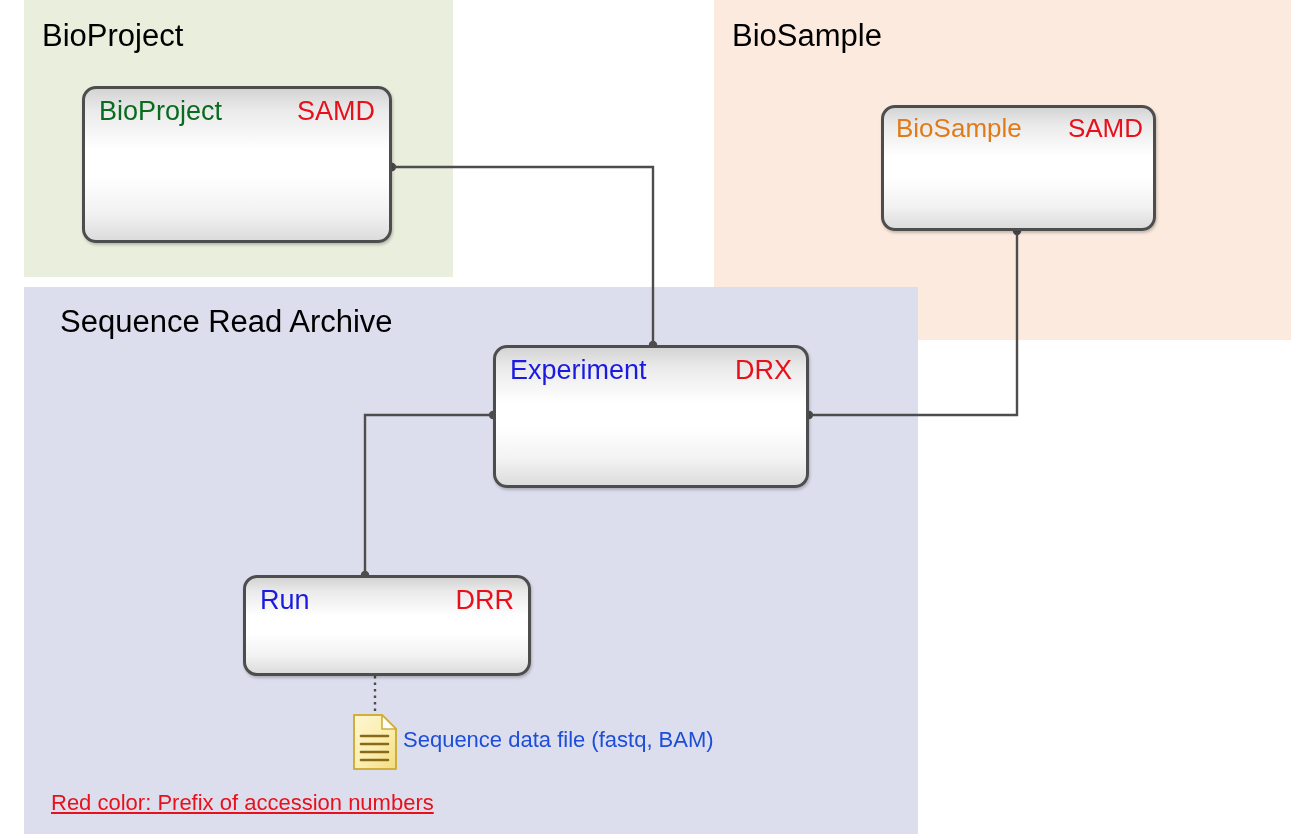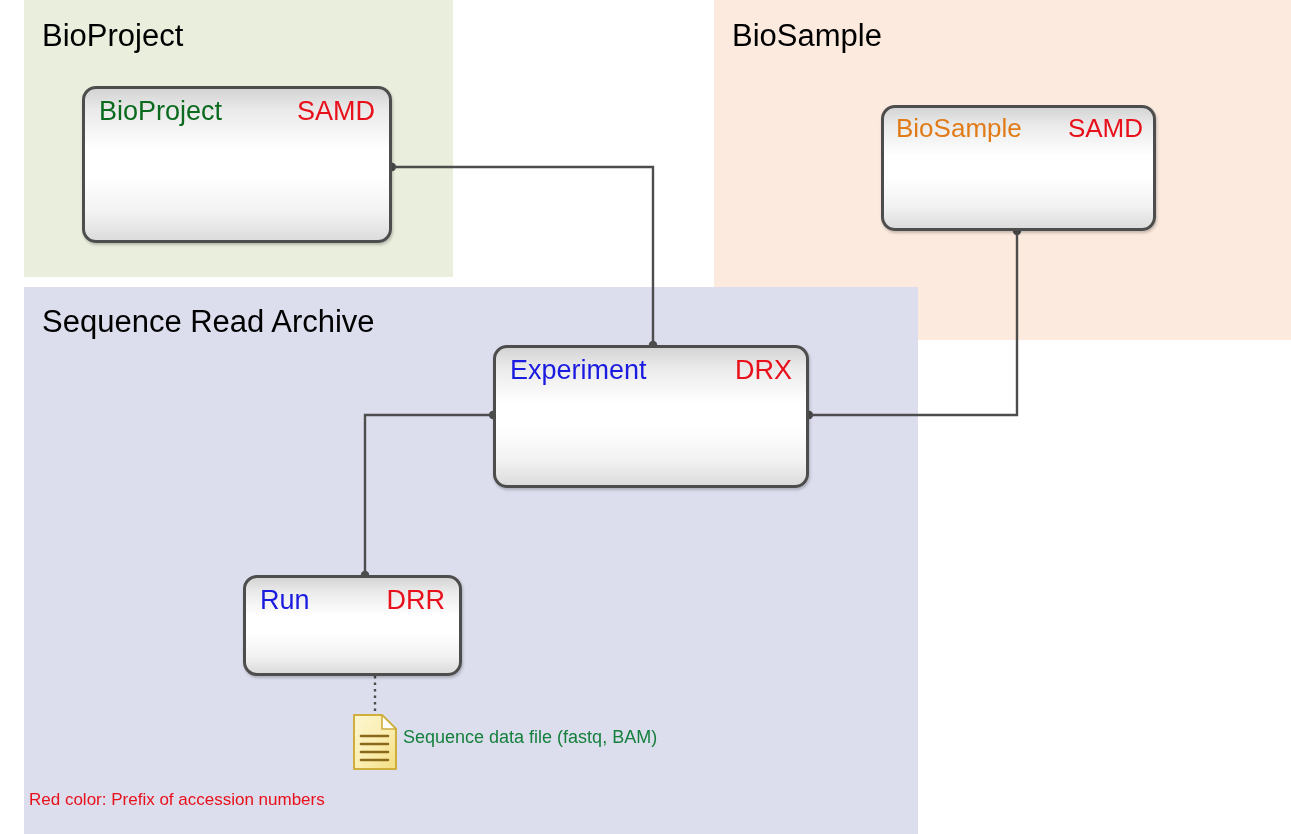--- a/index.html
+++ b/index.html
@@ -77,21 +77,21 @@
   }
   .node-prefix {
     font-size: 27px;
     line-height: 1.25;
     color: #e8101a;
   }
 
   #node-bioproject { left: 63px;  top: 86px;  width: 310px; height: 157px; }
   #node-biosample  { left: 862px; top: 105px; width: 275px; height: 126px; }
   #node-experiment { left: 474px; top: 345px; width: 316px; height: 143px; padding-left: 15px; }
-  #node-run        { left: 224px; top: 575px; width: 219px; height: 101px; }
+  #node-run        { left: 224px; top: 575px; width: 288px; height: 101px; }
 
   #node-biosample .node-label-row { left: 12px; right: 10px; top: 4px; }
   #node-biosample .node-name { font-size: 26px; }
   #node-biosample .node-prefix { font-size: 26px; text-align: center; }
 
   
   #connectors {
     position: absolute;
     left: 0; top: 0;
     width: 1291px;
@@ -106,52 +106,53 @@
     left: 333px;
     top: 713px;
     width: 46px;
     height: 58px;
     z-index: 6;
   }
   #file-caption {
     position: absolute;
     left: 384px;
     top: 727px;
-    font-size: 18px;
-    color: #15803d;
+    font-size: 22px;
+    color: #1d4ed8;
     white-space: nowrap;
     z-index: 6;
   }
 
   
   #legend-note {
     position: absolute;
-    left: 10px;
+    left: 32px;
     top: 790px;
-    font-size: 17px;
+    font-size: 22px;
     color: #e8101a;
     white-space: nowrap;
     z-index: 6;
+    text-decoration: underline;
   }
 </style>
 </head>
 <body>
 
 <div id="canvas">
 
   <div class="region" id="region-bioproject">
     <div class="region-title" style="left:18px; top:20px;">BioProject</div>
   </div>
 
   <div class="region" id="region-biosample">
     <div class="region-title" style="left:18px; top:20px;">BioSample</div>
   </div>
 
   <div class="region" id="region-sra">
-    <div class="region-title" style="left:18px; top:19px;">Sequence Read Archive</div>
+    <div class="region-title" style="left:36px; top:19px;">Sequence Read Archive</div>
   </div>
 
   <svg id="connectors" viewBox="0 0 1291 834" width="1291" height="834">
 
     <path d="M 373 167 L 634 167 L 634 345" fill="none" stroke="#4d4d4d" stroke-width="2.4"></path>
 
     <path d="M 998 231 L 998 415 L 790 415" fill="none" stroke="#4d4d4d" stroke-width="2.4"></path>
 
     <path d="M 474 415 L 346 415 L 346 575" fill="none" stroke="#4d4d4d" stroke-width="2.4"></path>
 

